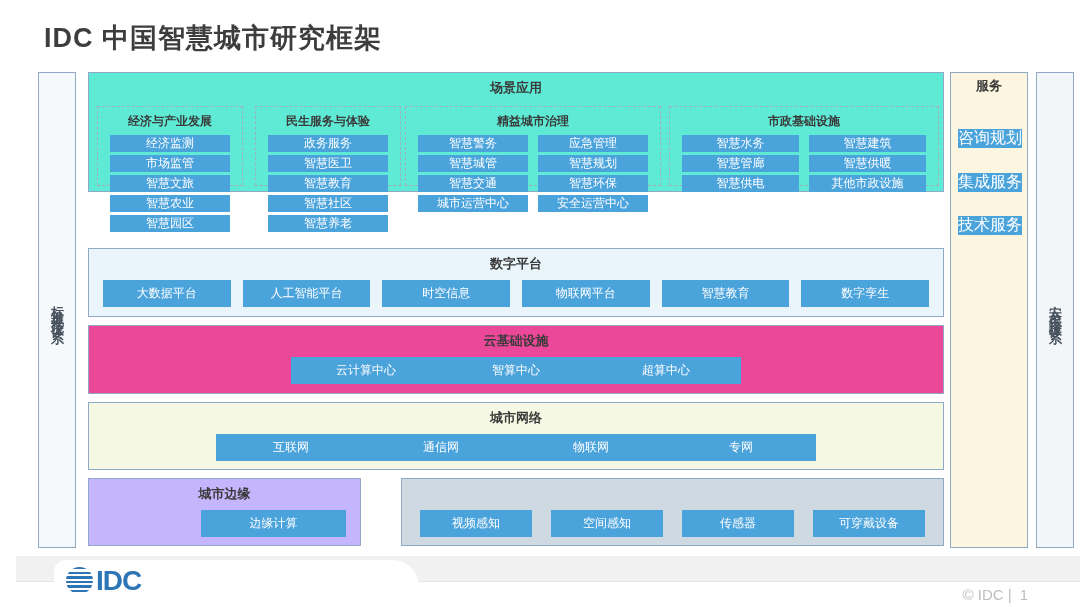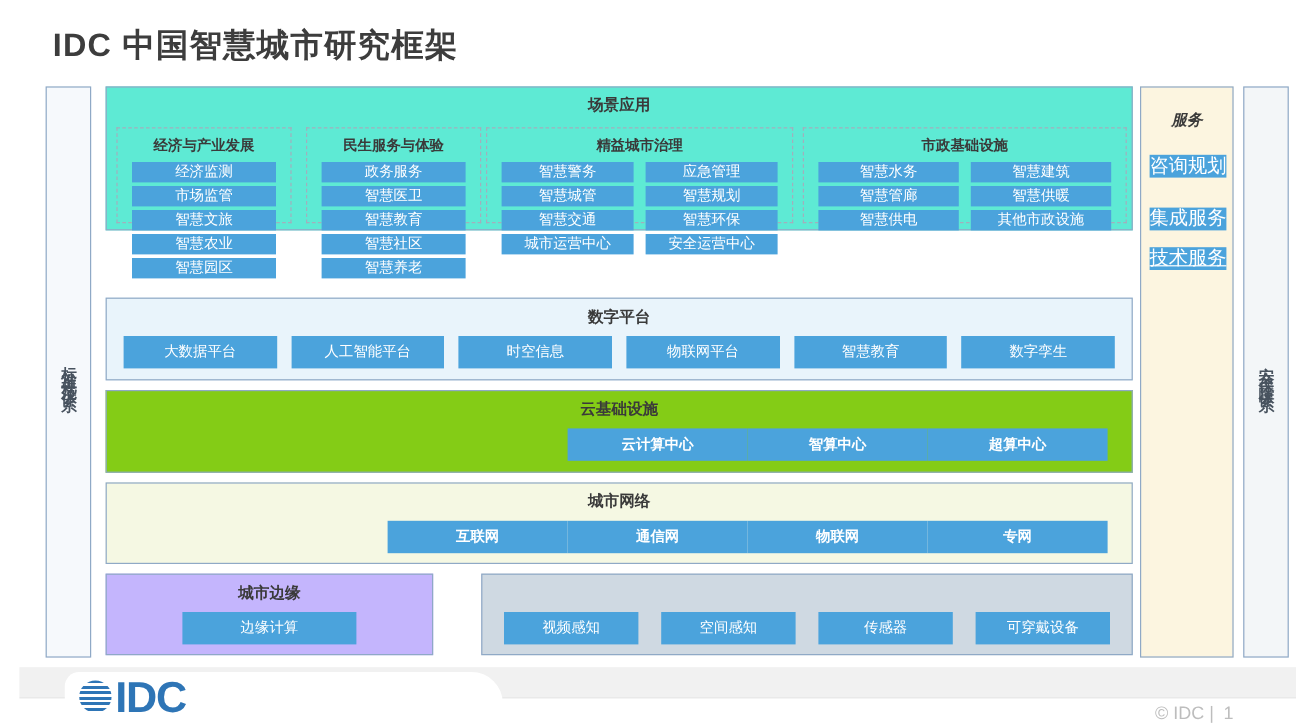--- a/index.html
+++ b/index.html
@@ -14,21 +14,21 @@
           display:flex; align-items:center; justify-content:center; }
   .vbar-left { left:22px; width:38px; background:#F6F9FC; }
   .vbar-right { left:1020px; width:38px; background:#F3F6F8; }
   .vlabel { writing-mode:vertical-rl; text-orientation:upright; font-size:13px;
             color:#47525e; letter-spacing:5px; font-weight:600; }
 
   
   .panel { position:absolute; left:72px; width:856px; border:1px solid #8FA9C6; }
   .panel-scenario { top:72px;  height:120px; background:#5eead4; }
   .panel-digital  { top:248px; height:69px;  background:#E9F4FB; }
-  .panel-cloud    { top:325px; height:69px;  background:#84cc16; }
+  .panel-cloud    { top:325px; height:69px;  background:#ec4899; }
   .panel-network  { top:402px; height:68px;  background:#F5F8E3; }
   .panel-edge     { top:478px; height:68px;  left:72px;  width:273px; background:#c4b5fd; }
   .panel-iot      { top:478px; height:68px;  left:385px; width:543px; background:#CFD9E2; }
 
   .ptitle { text-align:center; font-size:13px; font-weight:700; color:#3a3a3a; padding-top:6px; }
 
   .btn { background:#4BA3DC; color:#fff; font-size:12px; display:flex;
          align-items:center; justify-content:center; white-space:nowrap; }
 
   
@@ -39,43 +39,43 @@
   .group-4 { left:580px; width:270px; }
   .gtitle { text-align:center; font-size:12px; font-weight:700; color:#3a3a3a; margin:6px 0 5px; }
   .stack { padding:0 12px; }
   .stack .btn { height:17px; margin-bottom:3px; }
   .grid2 { display:grid; grid-template-columns:1fr 1fr; column-gap:10px; row-gap:3px; padding:0 12px; }
   .grid2 .btn { height:17px; }
 
   
   .row { position:absolute; left:14px; right:14px; top:31px; height:27px; display:flex; }
   .row-flex6 { gap:12px; } .row-flex6 .btn { flex:1; }
-  .row-between { justify-content:flex-end; padding:0 6px;font-weight:bold; }
+  .row-between { justify-content:center; padding:0 6px; }
   .row-between .btn { width:150px; }
   .row-iot { left:18px; right:18px; justify-content:space-between; }
   .row-iot .btn { width:112px; }
-  .row-edge { justify-content:center; }
+  .row-edge { justify-content:flex-end; }
   .row-edge .btn { width:145px; }
 
   
   .services { position:absolute; left:934px; top:72px; width:78px; height:476px;
               background:#FCF5E0; border:1px solid #8FA9C6; }
-  .services .ptitle { padding-top:18px;font-style:italic; }
+  .services .ptitle { padding-top:4px; }
   .svc-btn { position:absolute; left:7px; width:64px; height:19px; font-size:16px; }
-  .svc-1 { top:56px; } .svc-2 { top:100px; } .svc-3 { top:133px;text-decoration:underline; }
+  .svc-1 { top:56px; } .svc-2 { top:100px; } .svc-3 { top:143px; }
 
   
   .footer-strip { position:absolute; left:0; top:556px; width:1080px; height:25px; background:#F1F1F1; }
   .footer-line  { position:absolute; left:0; top:581px; width:1080px; height:1px; background:#E4E4E4; }
   .footer-tab   { position:absolute; left:38px; top:560px; width:365px; height:47px;
                   background:#fff; border-radius:12px 26px 0 0; }
   .idc-logo { position:absolute; left:12px; top:7px; display:flex; align-items:center; gap:3px; }
   .idc-globe { width:27px; height:27px; border-radius:50%;
                background:repeating-linear-gradient(180deg,#2E75B6 0 2.5px,#ffffff 2.5px 4.6px); }
-  .idc-word { font-size:36px; font-weight:700; color:#2E75B6; letter-spacing:-1px; line-height:27px; }
+  .idc-word { font-size:28px; font-weight:700; color:#2E75B6; letter-spacing:-1px; line-height:27px; }
   .copyright { position:absolute; right:68px; top:586px; font-size:15px; color:#BDBDBD;
                display:flex; gap:8px; }
 </style>
 </head>
 <body>
 
 <div class="slide">
 
   <div class="page-title">IDC 中国智慧城市研究框架</div>
 

